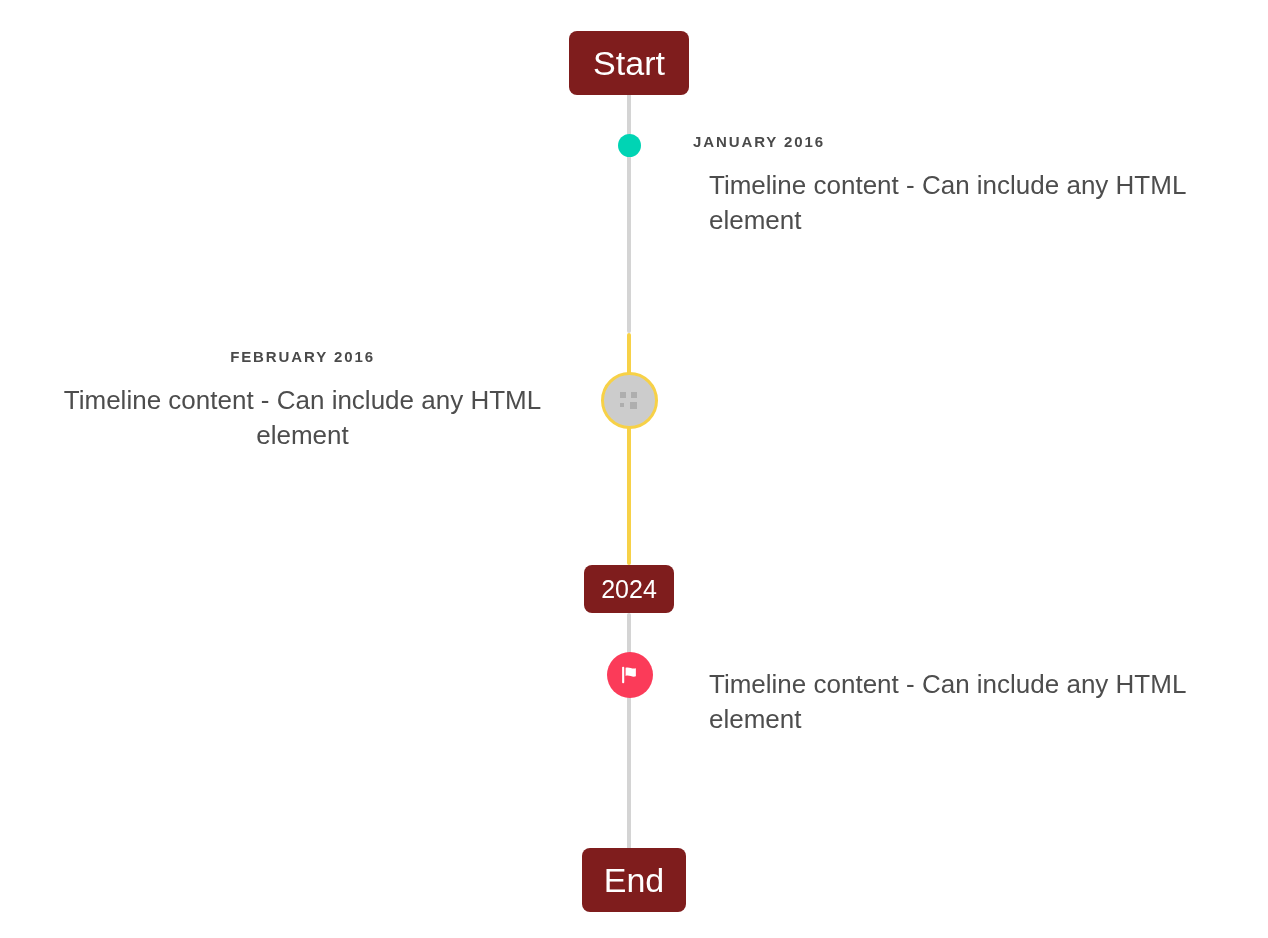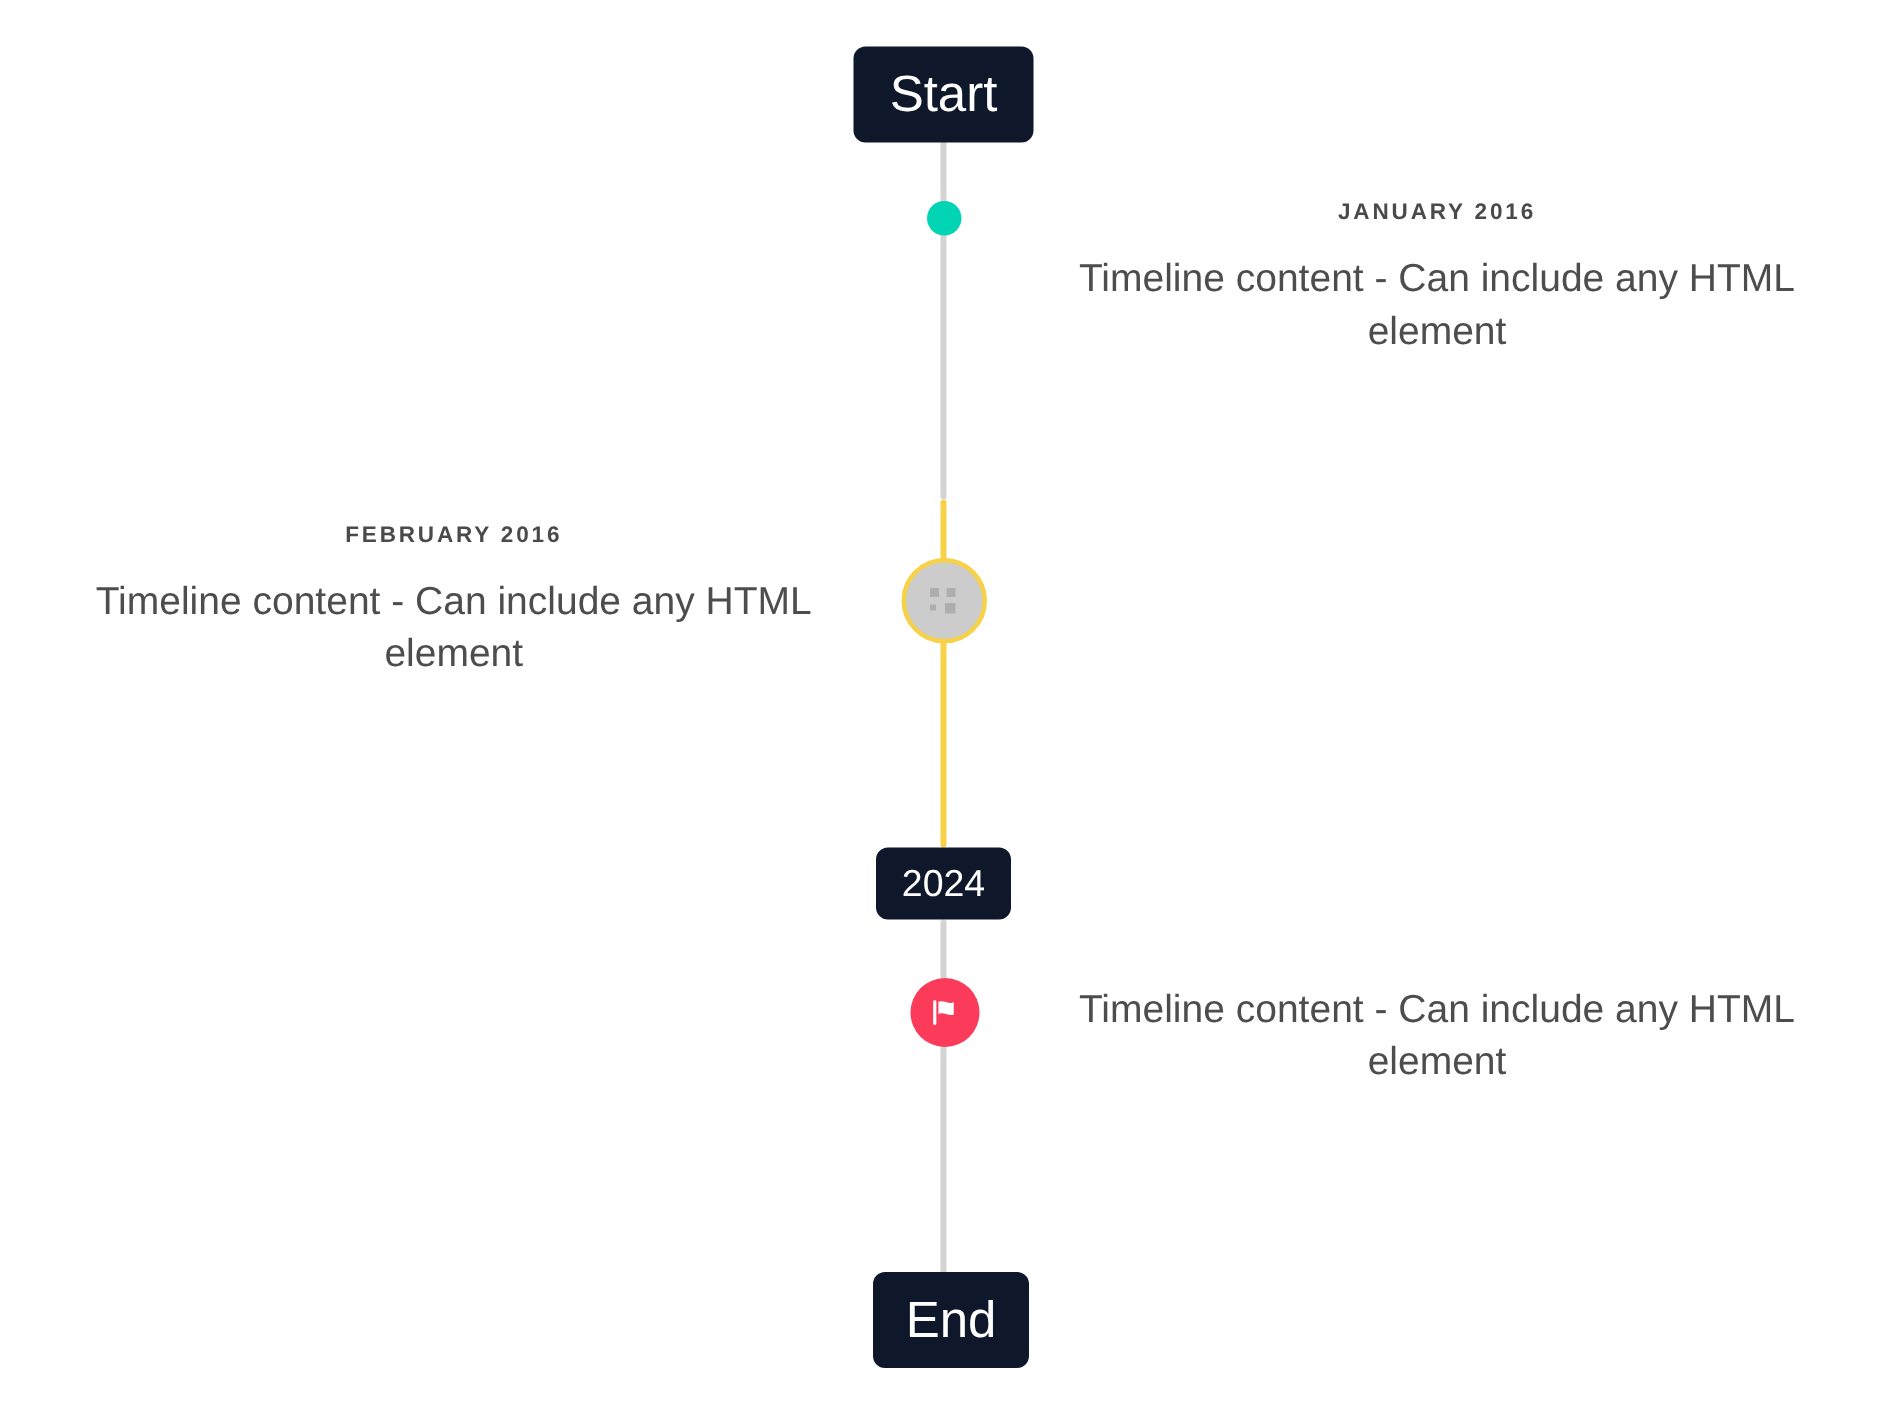--- a/index.html
+++ b/index.html
@@ -33,21 +33,21 @@
   .rail-seg-1 { top: 92px;  height: 241px; }   
   .rail-seg-2 { top: 333px; height: 232px; }   
   .rail-seg-3 { top: 613px; height: 243px; }   
 
   
   .badge {
     position: absolute;
     display: flex;
     align-items: center;
     justify-content: center;
-    background: #0f172a;
+    background: #7f1d1d;
     color: #ffffff;
     border-radius: 8px;
     box-sizing: border-box;
     z-index: 4;
     text-align: center;
   }
   .badge-start {
     left: 569px;
     top: 31px;
     width: 120px;
@@ -122,28 +122,28 @@
     letter-spacing: 1.9px;
     color: #4a4a4a;
     text-transform: uppercase;
     margin: 0 0 18px 0;
     white-space: nowrap;
   }
   .entry-body {
     font-size: 26px;
     line-height: 1.33;
     color: #4d4d4d;
-    margin: 4px;
+    margin: 16px;
     font-weight: 400;
   }
 
   .entry-right {
     left: 693px;
     width: 530px;
-    text-align: center;
+    text-align: left;
   }
   .entry-left {
     left: 40px;
     width: 525px;
     text-align: right;
   }
 
   .entry-jan   { top: 133px; }
   .entry-feb   { top: 348px; text-align: center; }
   .entry-mar   { top: 651px; }

